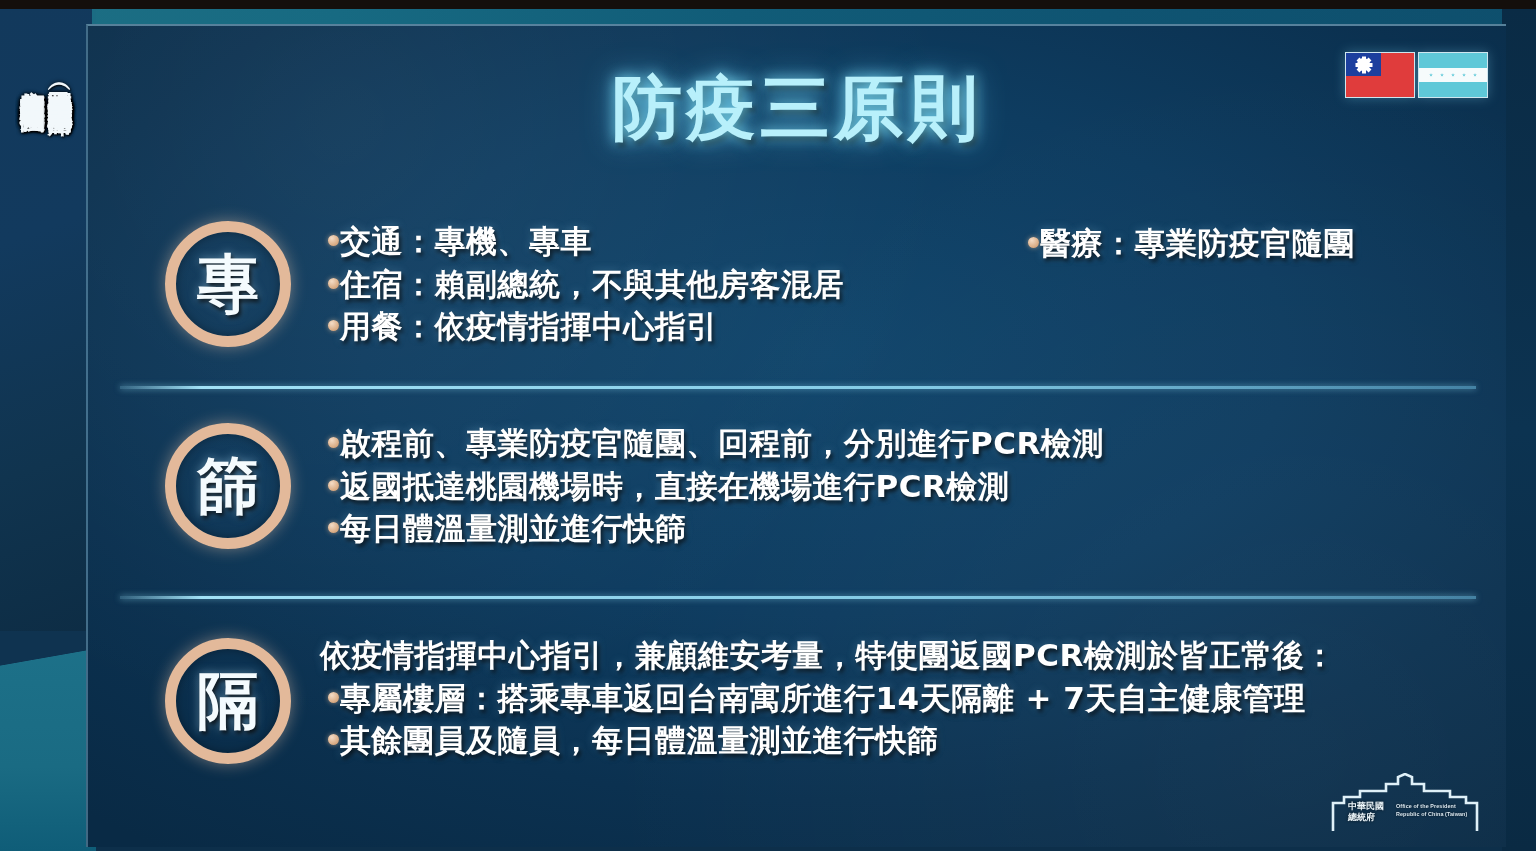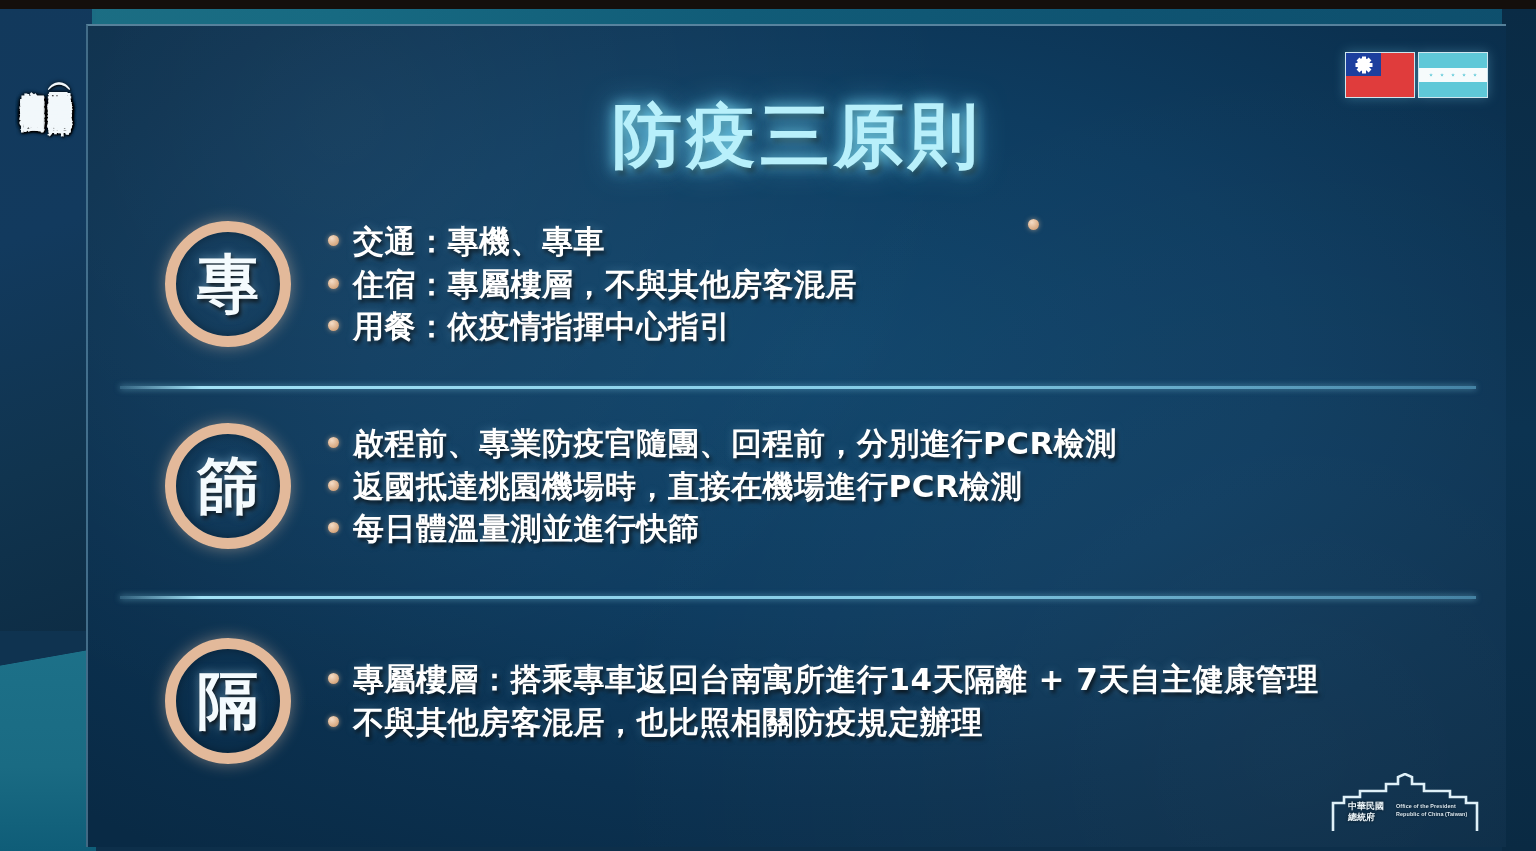--- a/index.html
+++ b/index.html
@@ -126,21 +126,21 @@
   .flag-hn .stars { position:absolute; left:0; top:33.3%; width:100%; height:33.4%;
     display:flex; align-items:center; justify-content:center; gap:7px; }
   .flag-hn .st { width:4px; height:4px; color:#5fc8d8; font-size:7px; line-height:4px; }
   .flag-hn .st i {
     display:block; width:4px; height:4px; background:#5fc8d8;
     clip-path: polygon(50% 0%, 61% 35%, 98% 35%, 68% 57%, 79% 91%, 50% 70%, 21% 91%, 32% 57%, 2% 35%, 39% 35%);
   }
 
   
   .title {
-    position: absolute; left: 0; right: 0; top: 64px;
+    position: absolute; left: 0; right: 0; top: 36px;
     text-align: center;
     font-family: Liberation Mono, monospace;
     font-weight: 700;
     font-size: 70px;
     letter-spacing: 4px;
     color: #b8f0fb;
     text-shadow:
       0 0 14px rgba(130,230,255,.95),
       0 0 30px rgba(90,200,245,.65),
       3px 4px 5px rgba(0,0,0,.75);
@@ -171,21 +171,21 @@
     font-weight: 700;
     font-size: 62px;
     color: #f4fbfe;
     text-shadow: 2px 3px 4px rgba(0,0,0,.8), 0 0 10px rgba(180,230,255,.5);
     line-height: 1;
   }
 
   .body-col { flex: 1; }
 
   .bullet-row {
-    display: flex; align-items: baseline; gap: 14px;
+    display: flex; align-items: baseline; gap: 1px;
     margin: 6px 0;
   }
   .dot {
     flex: 0 0 auto;
     width: 11px; height: 11px; border-radius: 50%;
     background: radial-gradient(circle at 35% 30%, #f4dcc6 0%, #dcb08a 60%, #c08f68 100%);
     box-shadow: 0 0 5px rgba(230,190,155,.6);
     position: relative; top: -6px;
   }
   .btxt {
@@ -307,30 +307,31 @@
       </div>
       <div class="body-col">
         <div class="sec1-grid">
           <div class="sec1-left">
             <div class="bullet-row">
               <span class="dot"></span>
               <span class="btxt">交通：專機、專車</span>
             </div>
             <div class="bullet-row">
               <span class="dot"></span>
-              <span class="btxt">住宿：專屬樓層，不與其他房客混居</span>
+              <span class="btxt">住宿：賴副總統，不與其他房客混居</span>
             </div>
             <div class="bullet-row">
               <span class="dot"></span>
               <span class="btxt">用餐：依疫情指揮中心指引</span>
             </div>
           </div>
           <div class="sec1-right">
             <div class="bullet-row">
               <span class="dot"></span>
+              <span class="btxt">醫療：專業防疫官隨團</span>
             </div>
           </div>
         </div>
       </div>
     </div>
 
     <div class="divider" id="div-1"></div>
 
     <div class="section" id="sec-2">
       <div class="circle-wrap">
@@ -356,27 +357,28 @@
 
     <div class="divider" id="div-2"></div>
 
     <div class="section" id="sec-3">
       <div class="circle-wrap">
         <div class="circle">
           <span class="glyph">隔</span>
         </div>
       </div>
       <div class="body-col">
+        <div class="lead">依疫情指揮中心指引，兼顧維安考量，特使團返國PCR檢測於皆正常後：</div>
         <div class="bullet-row">
           <span class="dot"></span>
           <span class="btxt">專屬樓層：搭乘專車返回台南寓所進行14天隔離 + 7天自主健康管理</span>
         </div>
         <div class="bullet-row">
           <span class="dot"></span>
-          <span class="btxt">不與其他房客混居，也比照相關防疫規定辦理</span>
+          <span class="btxt">其餘團員及隨員，每日體溫量測並進行快篩</span>
         </div>
       </div>
     </div>
 
     <div class="logo">
       <svg width="150" height="62" viewBox="0 0 150 62">
         <g fill="none" stroke="#dff0f8" stroke-width="2.6" stroke-linejoin="miter">
           <path d="M3 58 L3 30 L14 30 L14 24 L30 24 L30 18 L56 18 L56 11
                    L68 11 L68 4 L75 1 L82 4 L82 11 L94 11 L94 18 L120 18
                    L120 24 L136 24 L136 30 L147 30 L147 58"></path>

